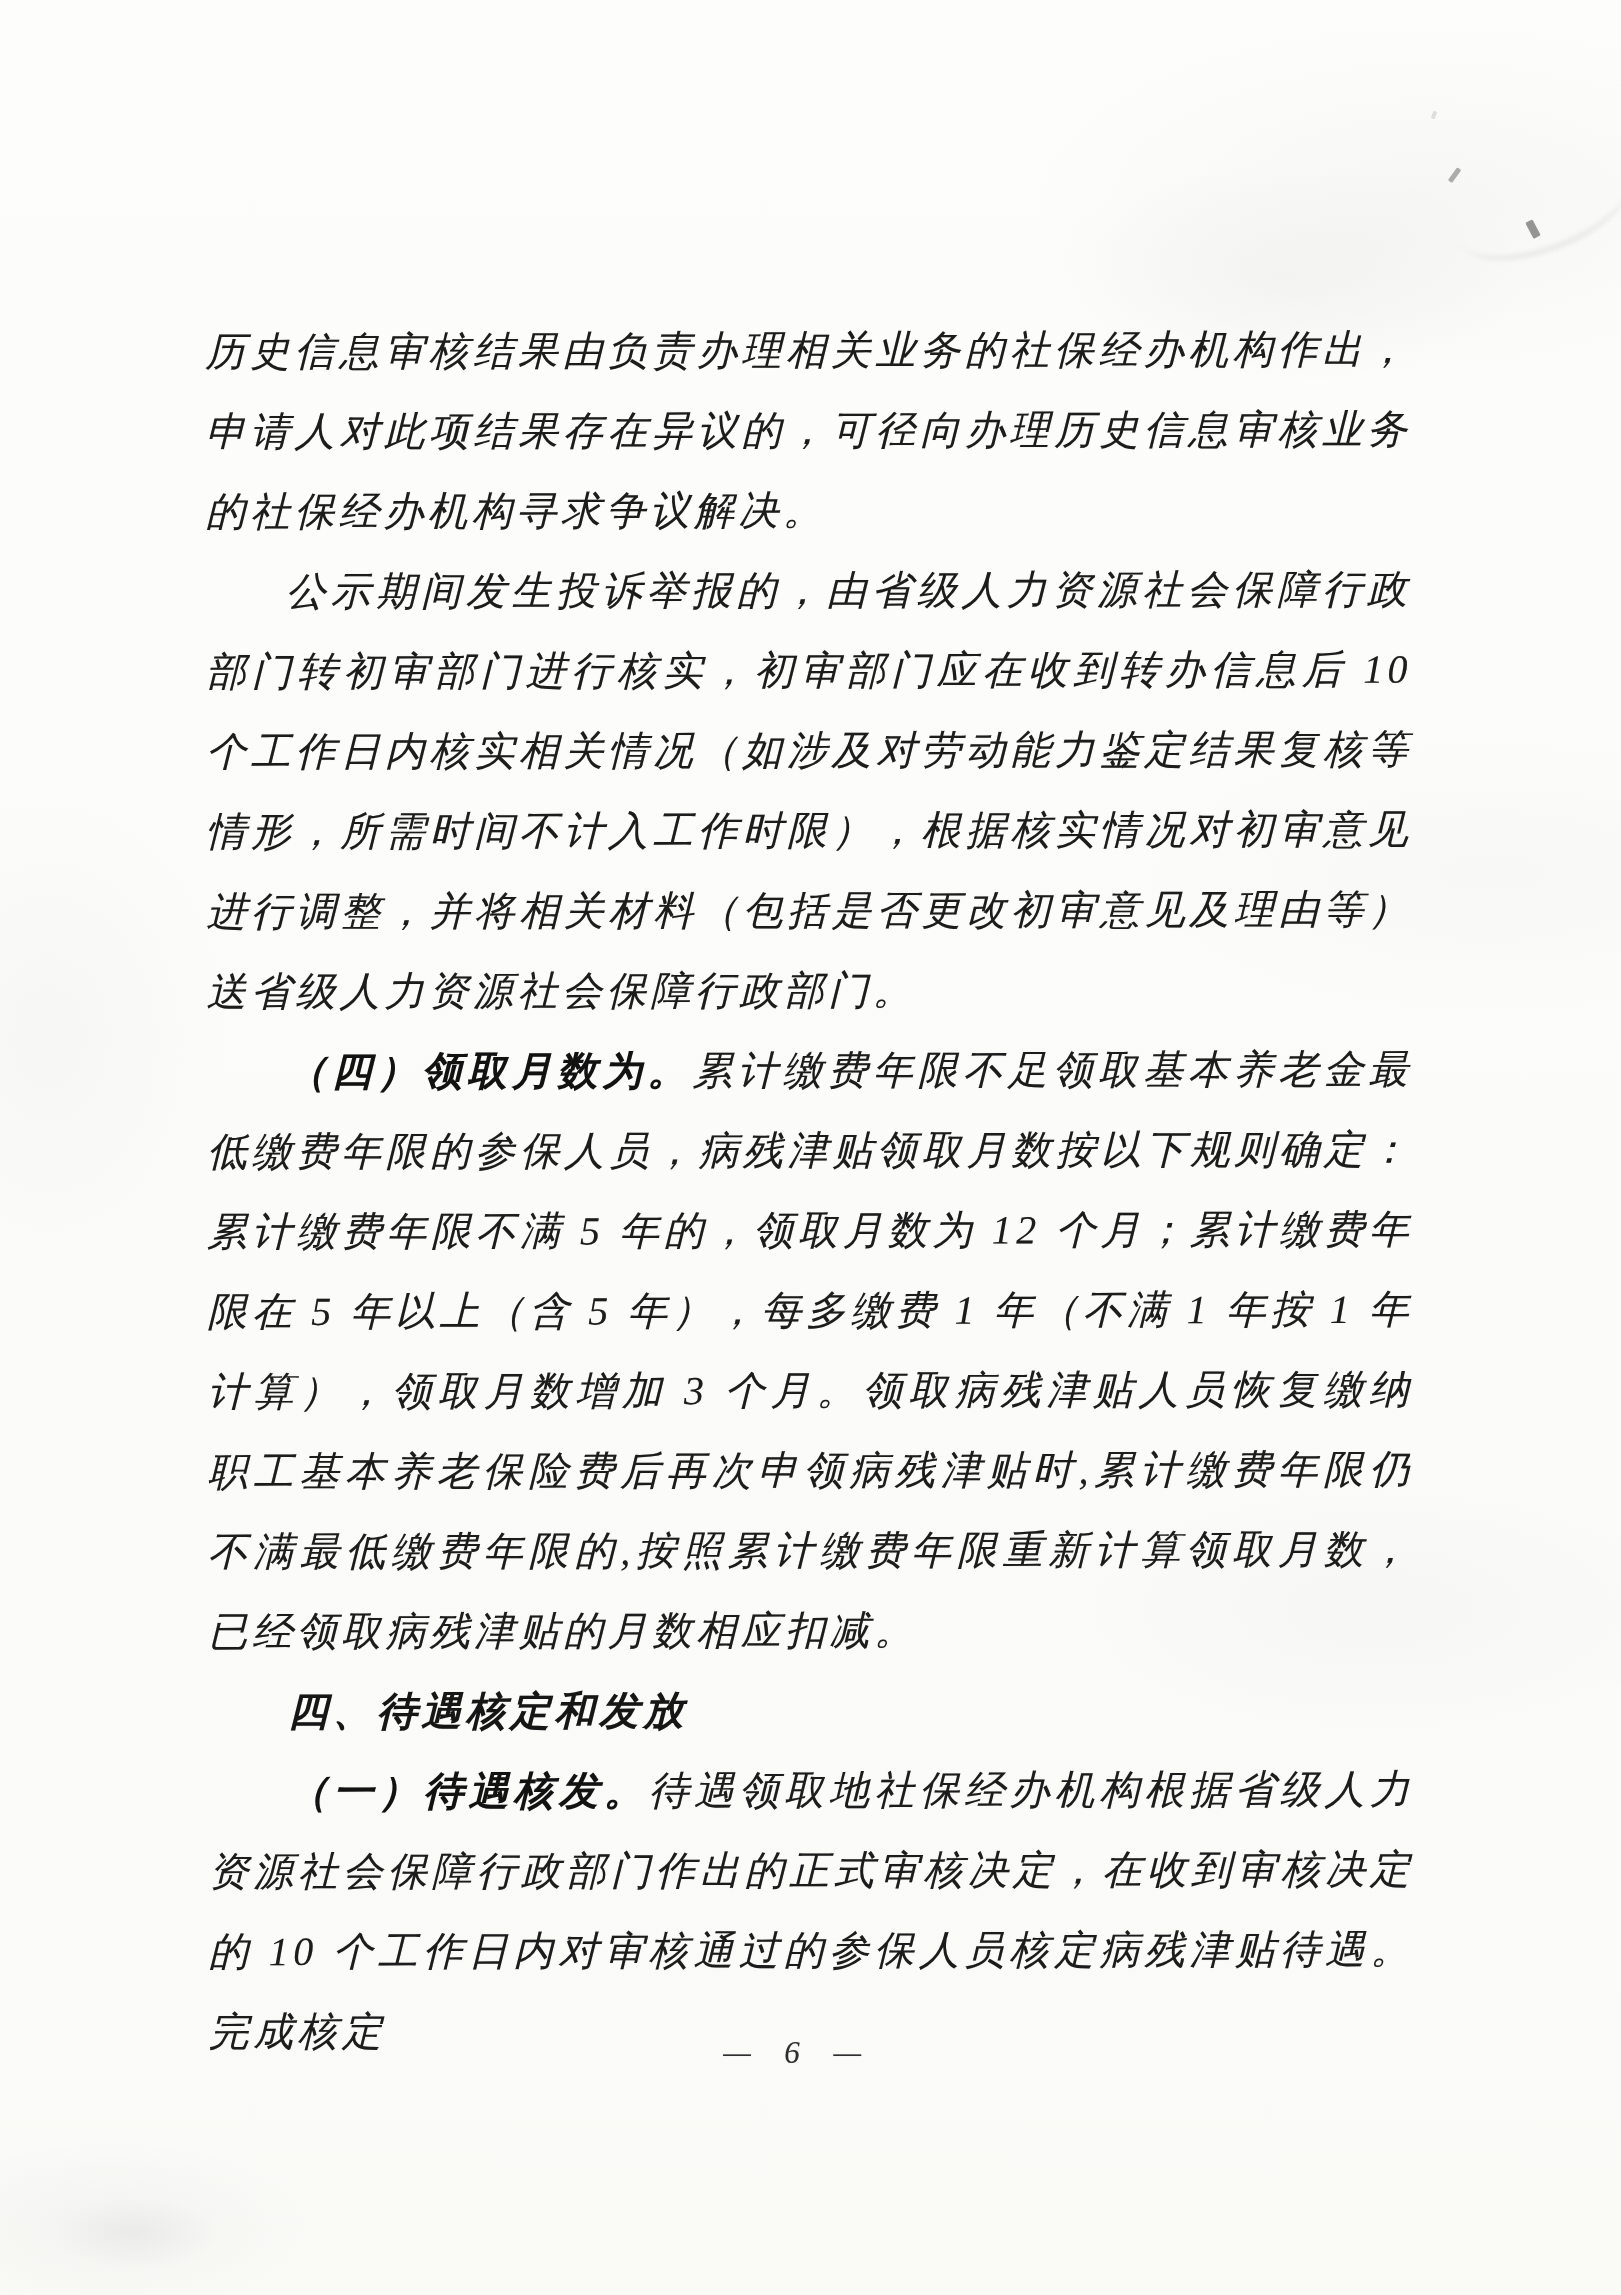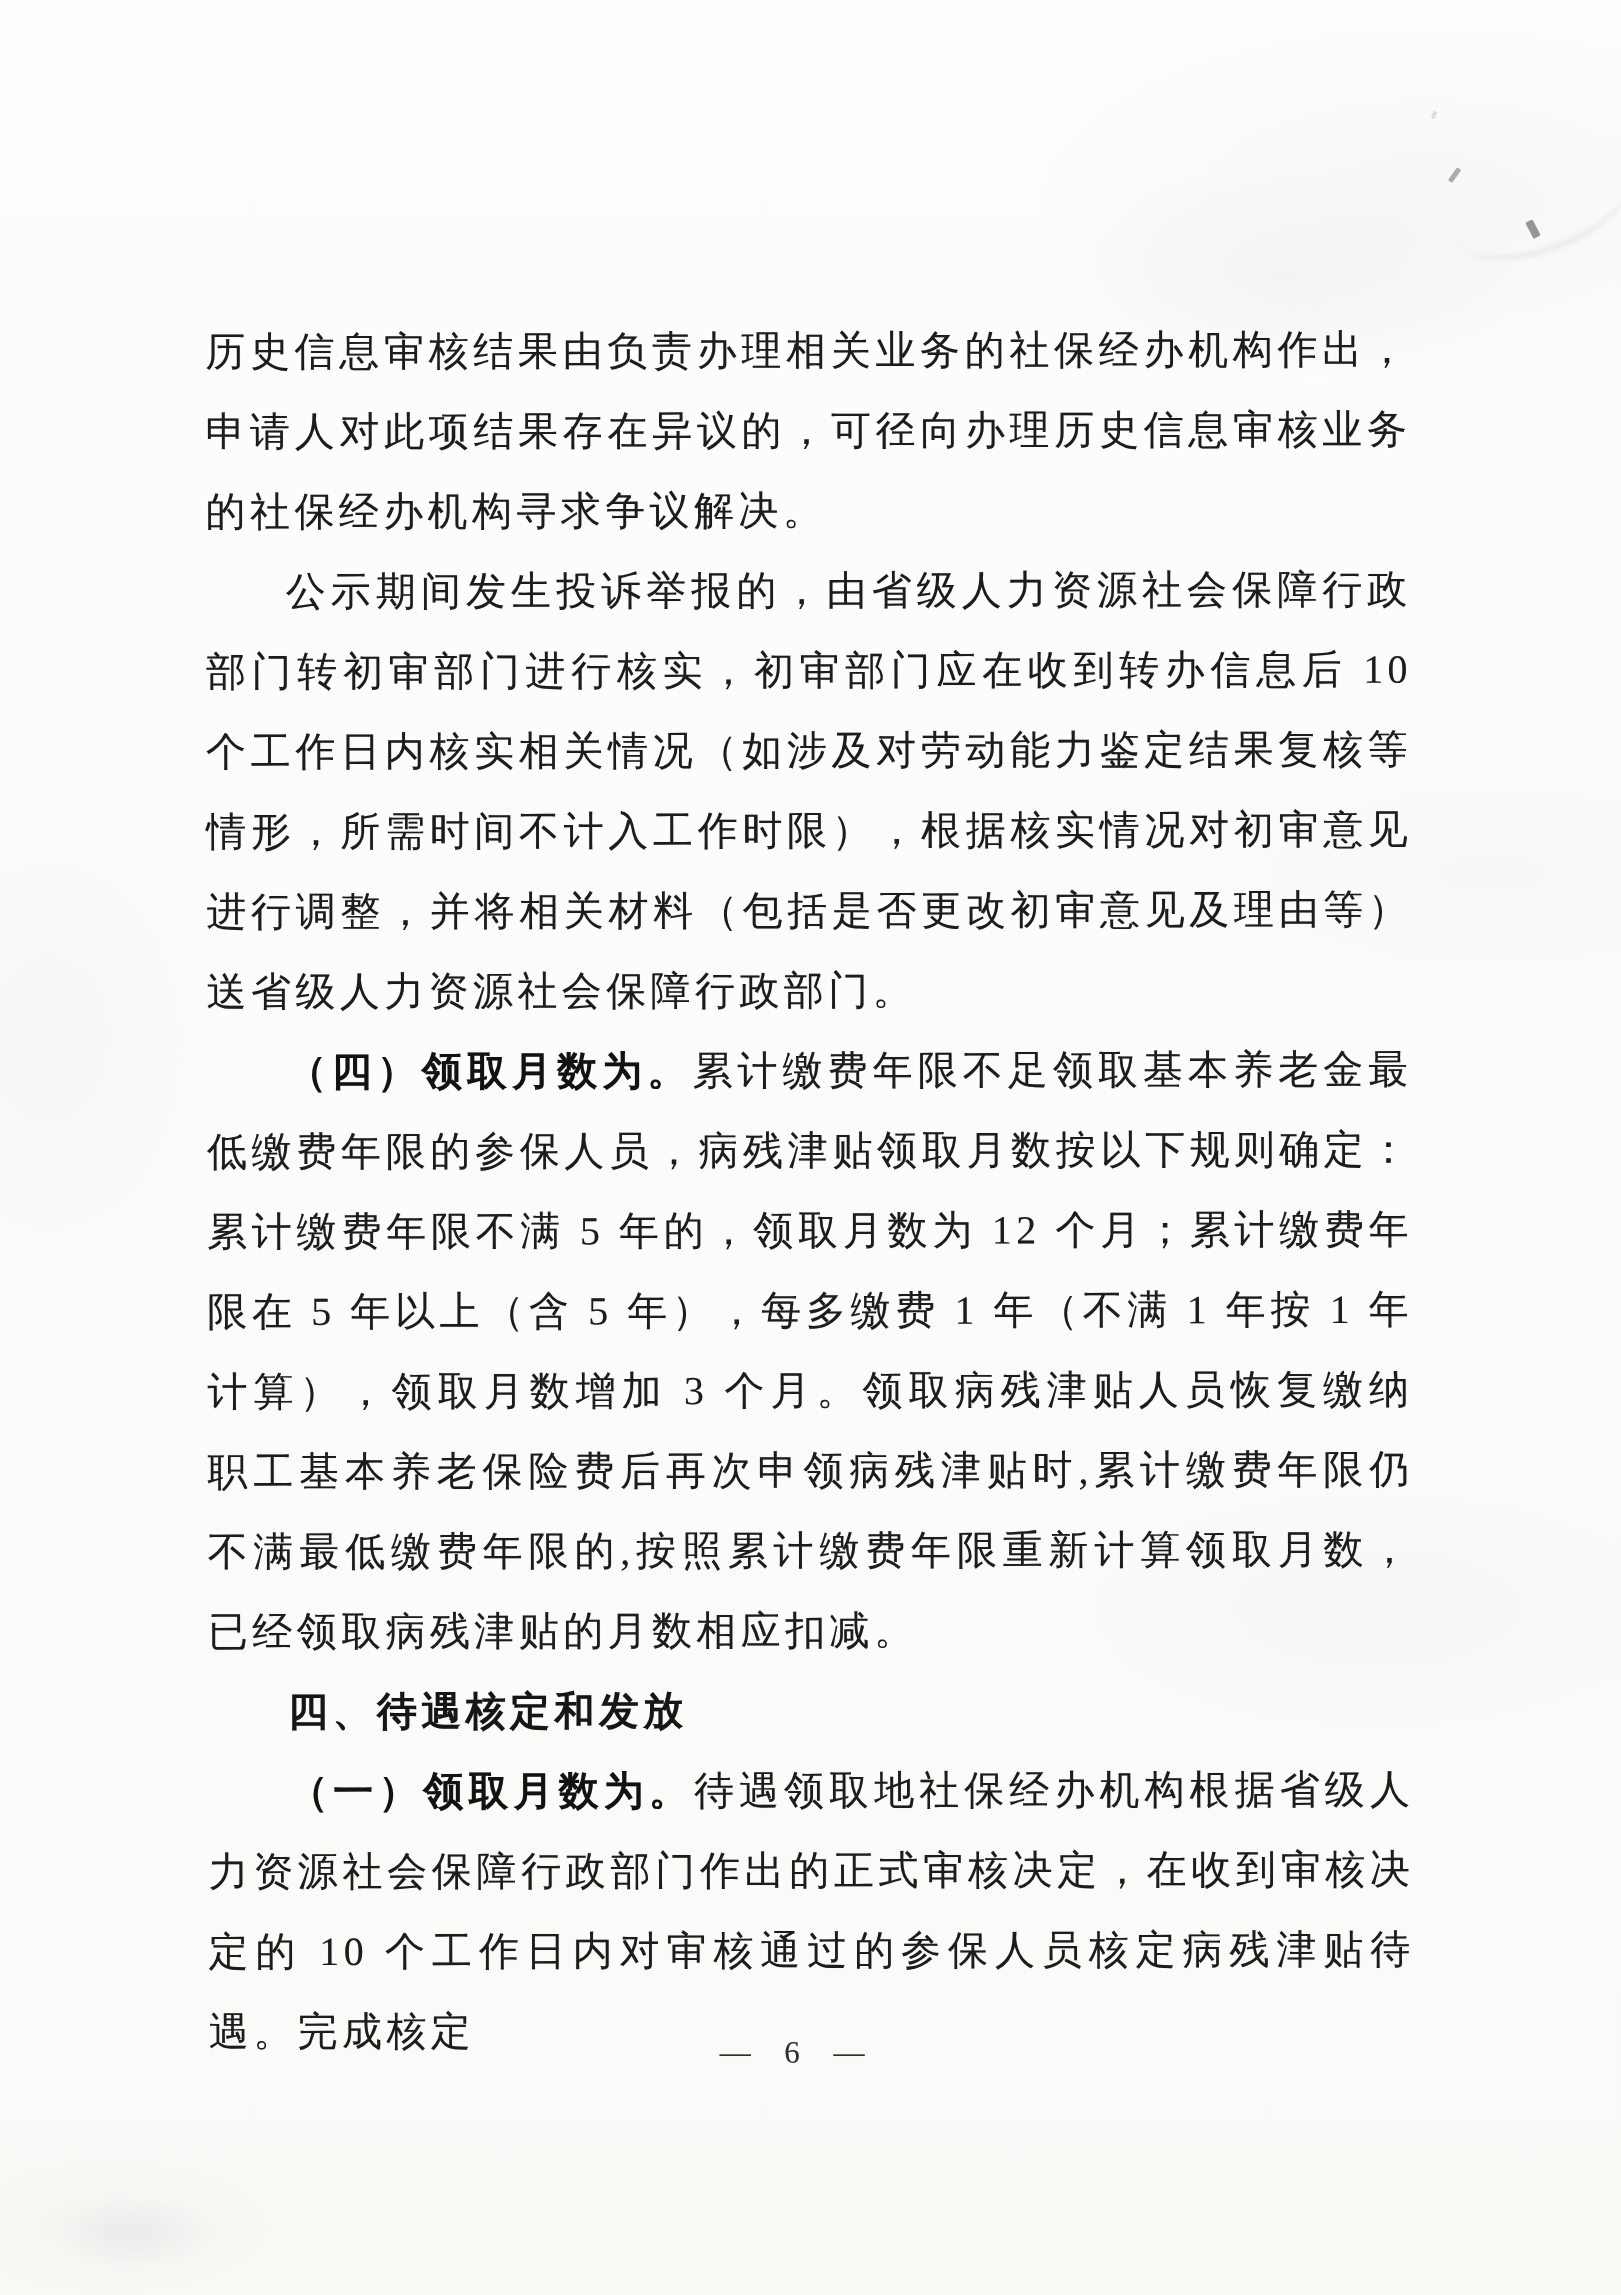--- a/index.html
+++ b/index.html
@@ -19,20 +19,21 @@
     position: absolute;
     inset: 0;
     background:
       radial-gradient(615px 287px at 88% 9%,  rgba(140,140,140,0.055), transparent 65%),
       radial-gradient(355px 157px at 79% 12%, rgba(120,120,120,0.05),  transparent 70%),
       radial-gradient(519px 205px at 92% 38%, rgba(140,140,140,0.035), transparent 70%),
       radial-gradient(465px 191px at 85% 70%, rgba(140,140,140,0.04),  transparent 70%),
       radial-gradient(287px 123px at 7% 97%,  rgba(120,120,120,0.06),  transparent 70%),
       radial-gradient(260px 355px at 3% 45%,  rgba(130,130,130,0.04),  transparent 70%),
       linear-gradient(180deg, #fdfdfc 0%, #fbfbf9 60%, #fafaf7 100%);
+    font-style: italic;
   }
   
   .speck { position: absolute; background: #5f5f5f; border-radius: 1.4px; }
   .speck.s1 { left: 1452px; top: 167px; width: 4.8px;  height: 16.4px; transform: rotate(36deg); opacity: .5; }
   .speck.s2 { left: 1529px; top: 220px; width: 8.2px; height: 18px; transform: rotate(-28deg); opacity: .65; }
   .speck.s3 { left: 1432px; top: 111px; width: 4.1px;  height: 8.2px; transform: rotate(20deg); opacity: .18; }
   .curl {
     position: absolute;
     left: 1454px; top: 172px;
     width: 178px; height: 75px;
@@ -101,20 +102,20 @@
   <div class="content">
 
     <p class="para">历史信息审核结果由负责办理相关业务的社保经办机构作出，申请人对此项结果存在异议的，可径向办理历史信息审核业务的社保经办机构寻求争议解决。</p>
 
     <p class="para indent">公示期间发生投诉举报的，由省级人力资源社会保障行政部门转初审部门进行核实，初审部门应在收到转办信息后 10 个工作日内核实相关情况（如涉及对劳动能力鉴定结果复核等情形，所需时间不计入工作时限），根据核实情况对初审意见进行调整，并将相关材料（包括是否更改初审意见及理由等）送省级人力资源社会保障行政部门。</p>
 
     <p class="para indent"><span class="lead">（四）领取月数为。</span><span>累计缴费年限不足领取基本养老金最低缴费年限的参保人员，病残津贴领取月数按以下规则确定：累计缴费年限不满 5 年的，领取月数为 12 个月；累计缴费年限在 5 年以上（含 5 年），每多缴费 1 年（不满 1 年按 1 年计算），领取月数增加 3 个月。领取病残津贴人员恢复缴纳职工基本养老保险费后再次申领病残津贴时,累计缴费年限仍不满最低缴费年限的,按照累计缴费年限重新计算领取月数，已经领取病残津贴的月数相应扣减。</span></p>
 
     <p class="heading">四、待遇核定和发放</p>
 
-    <p class="para indent"><span class="lead">（一）领取月数为。</span><span>待遇领取地社保经办机构根据省级人力资源社会保障行政部门作出的正式审核决定，在收到审核决定的 10 个工作日内对审核通过的参保人员核定病残津贴待遇。完成核定</span></p>
+    <p class="para indent"><span class="lead">（一）待遇核发。</span><span>待遇领取地社保经办机构根据省级人力资源社会保障行政部门作出的正式审核决定，在收到审核决定的 10 个工作日内对审核通过的参保人员核定病残津贴待遇。完成核定</span></p>
 
   </div>
 
   <div class="footer">— 6 —</div>
 
 </div>
 
 
 </body></html>

